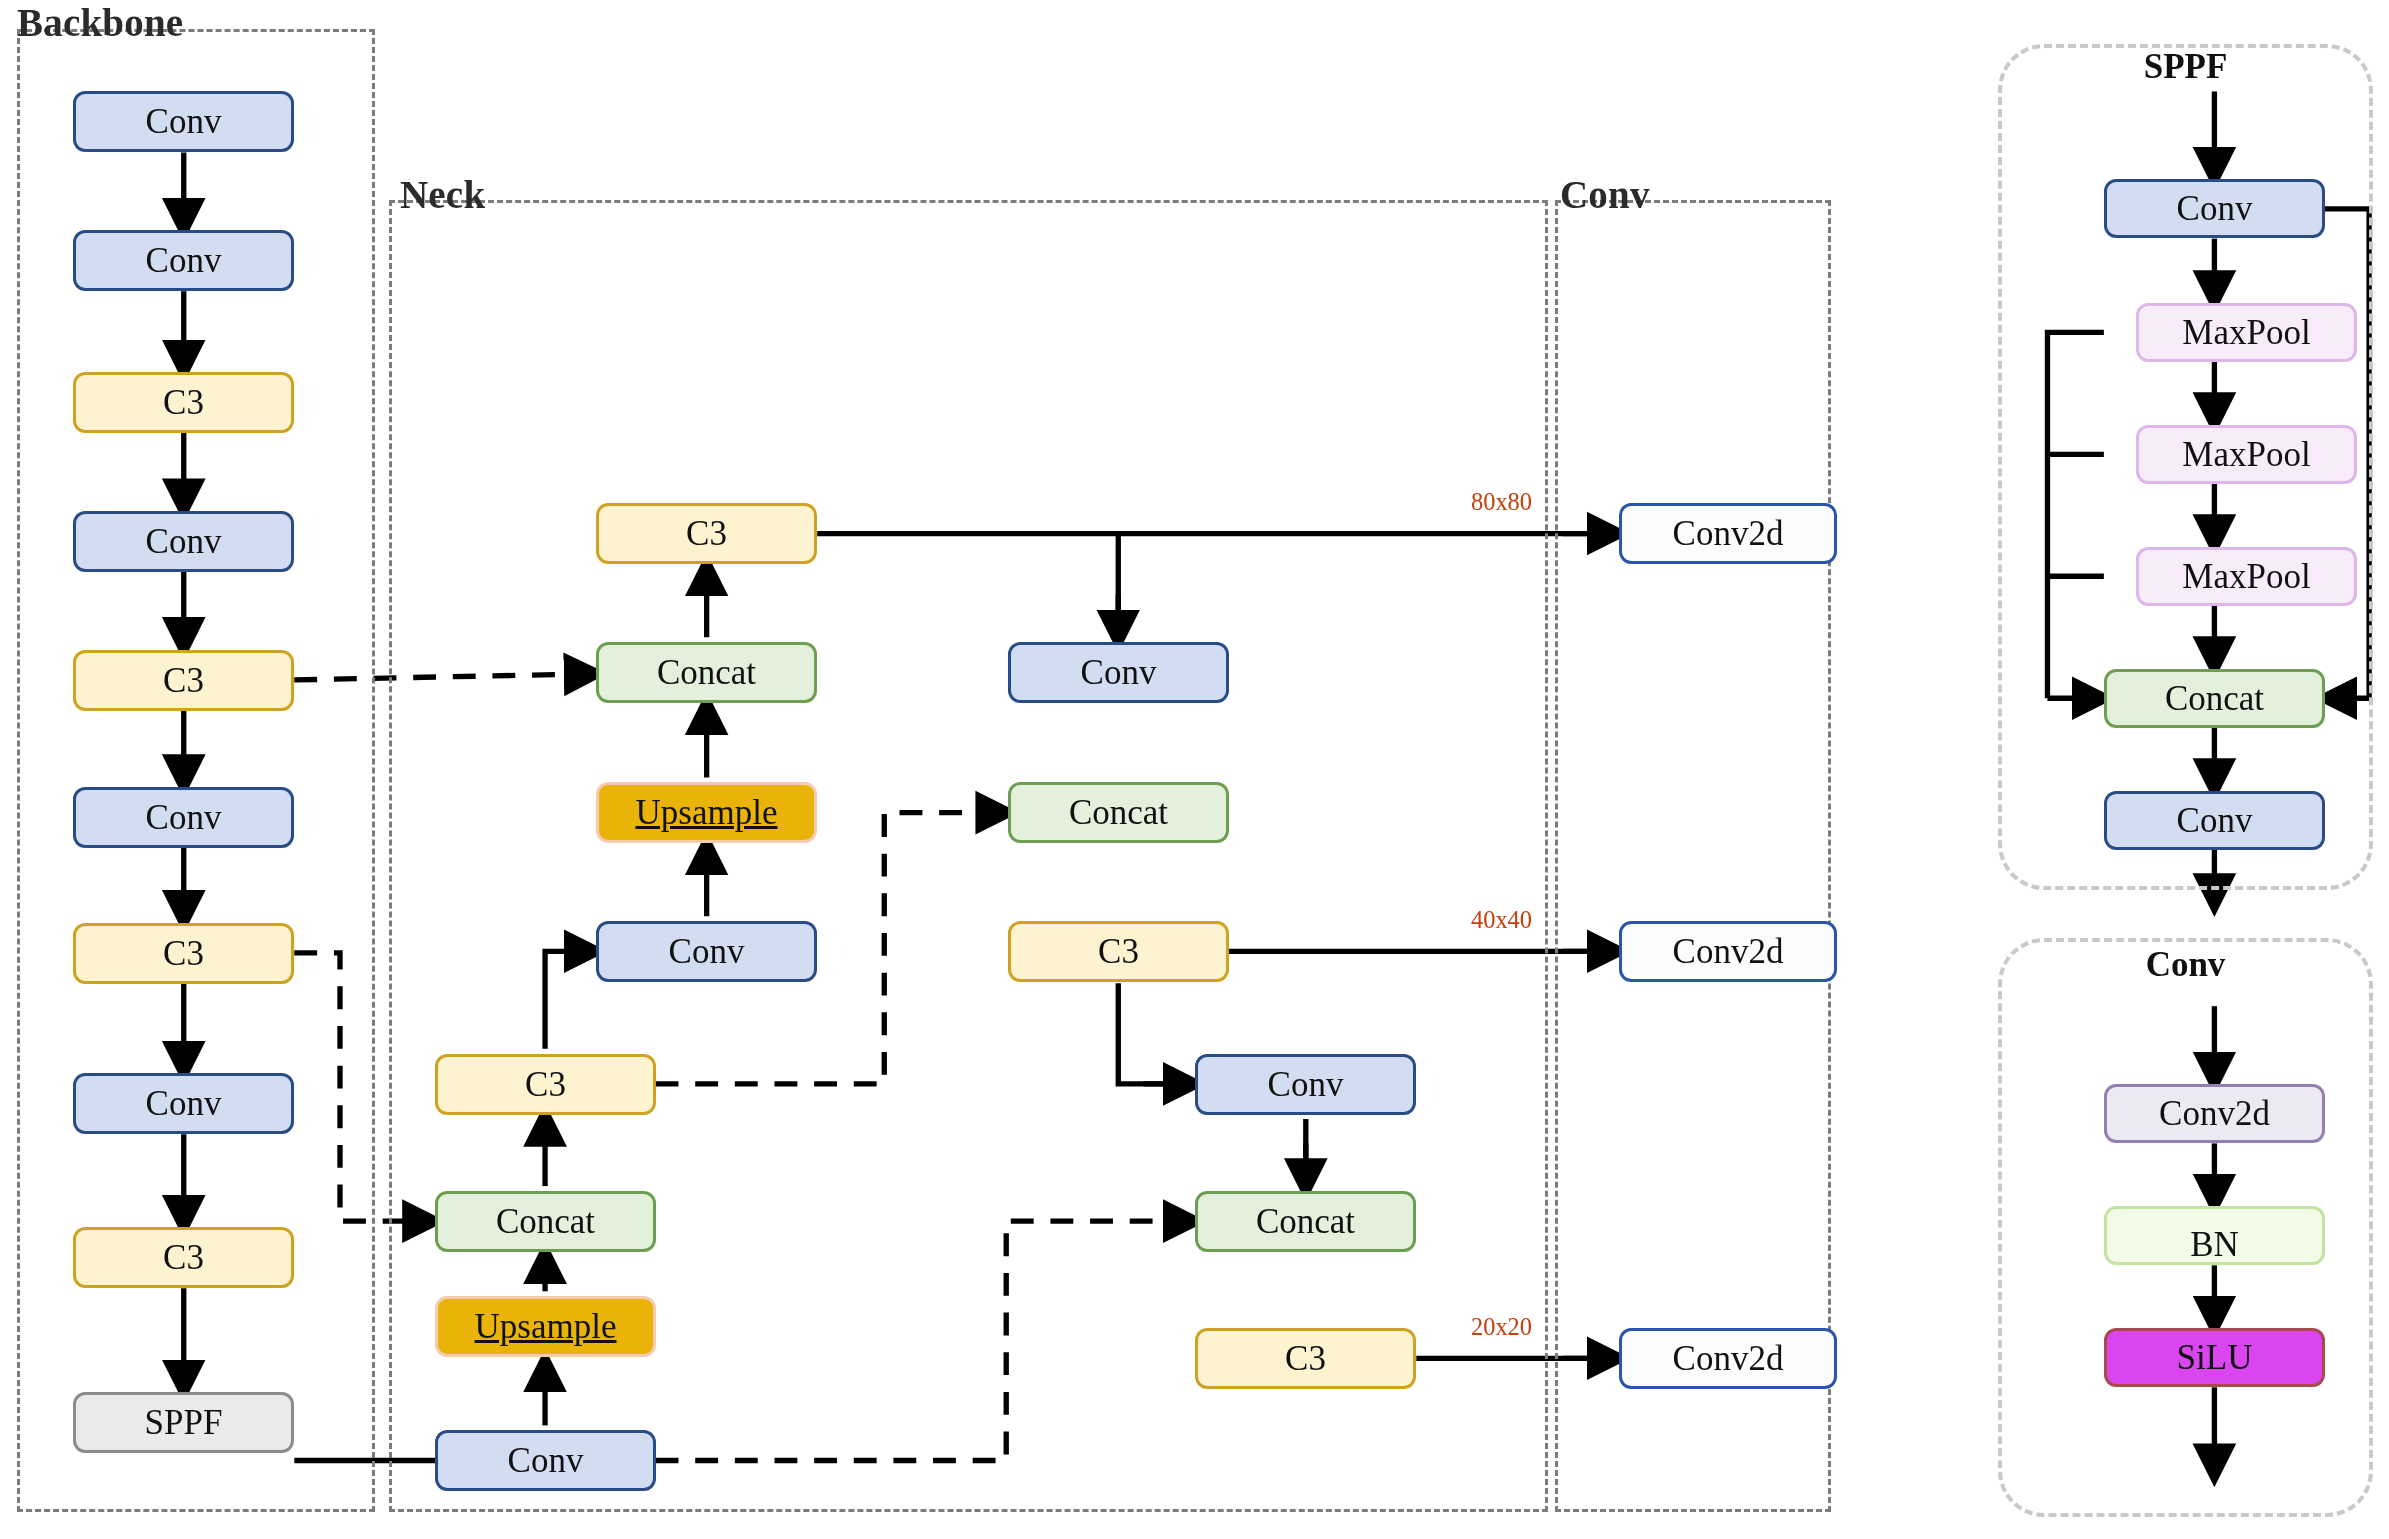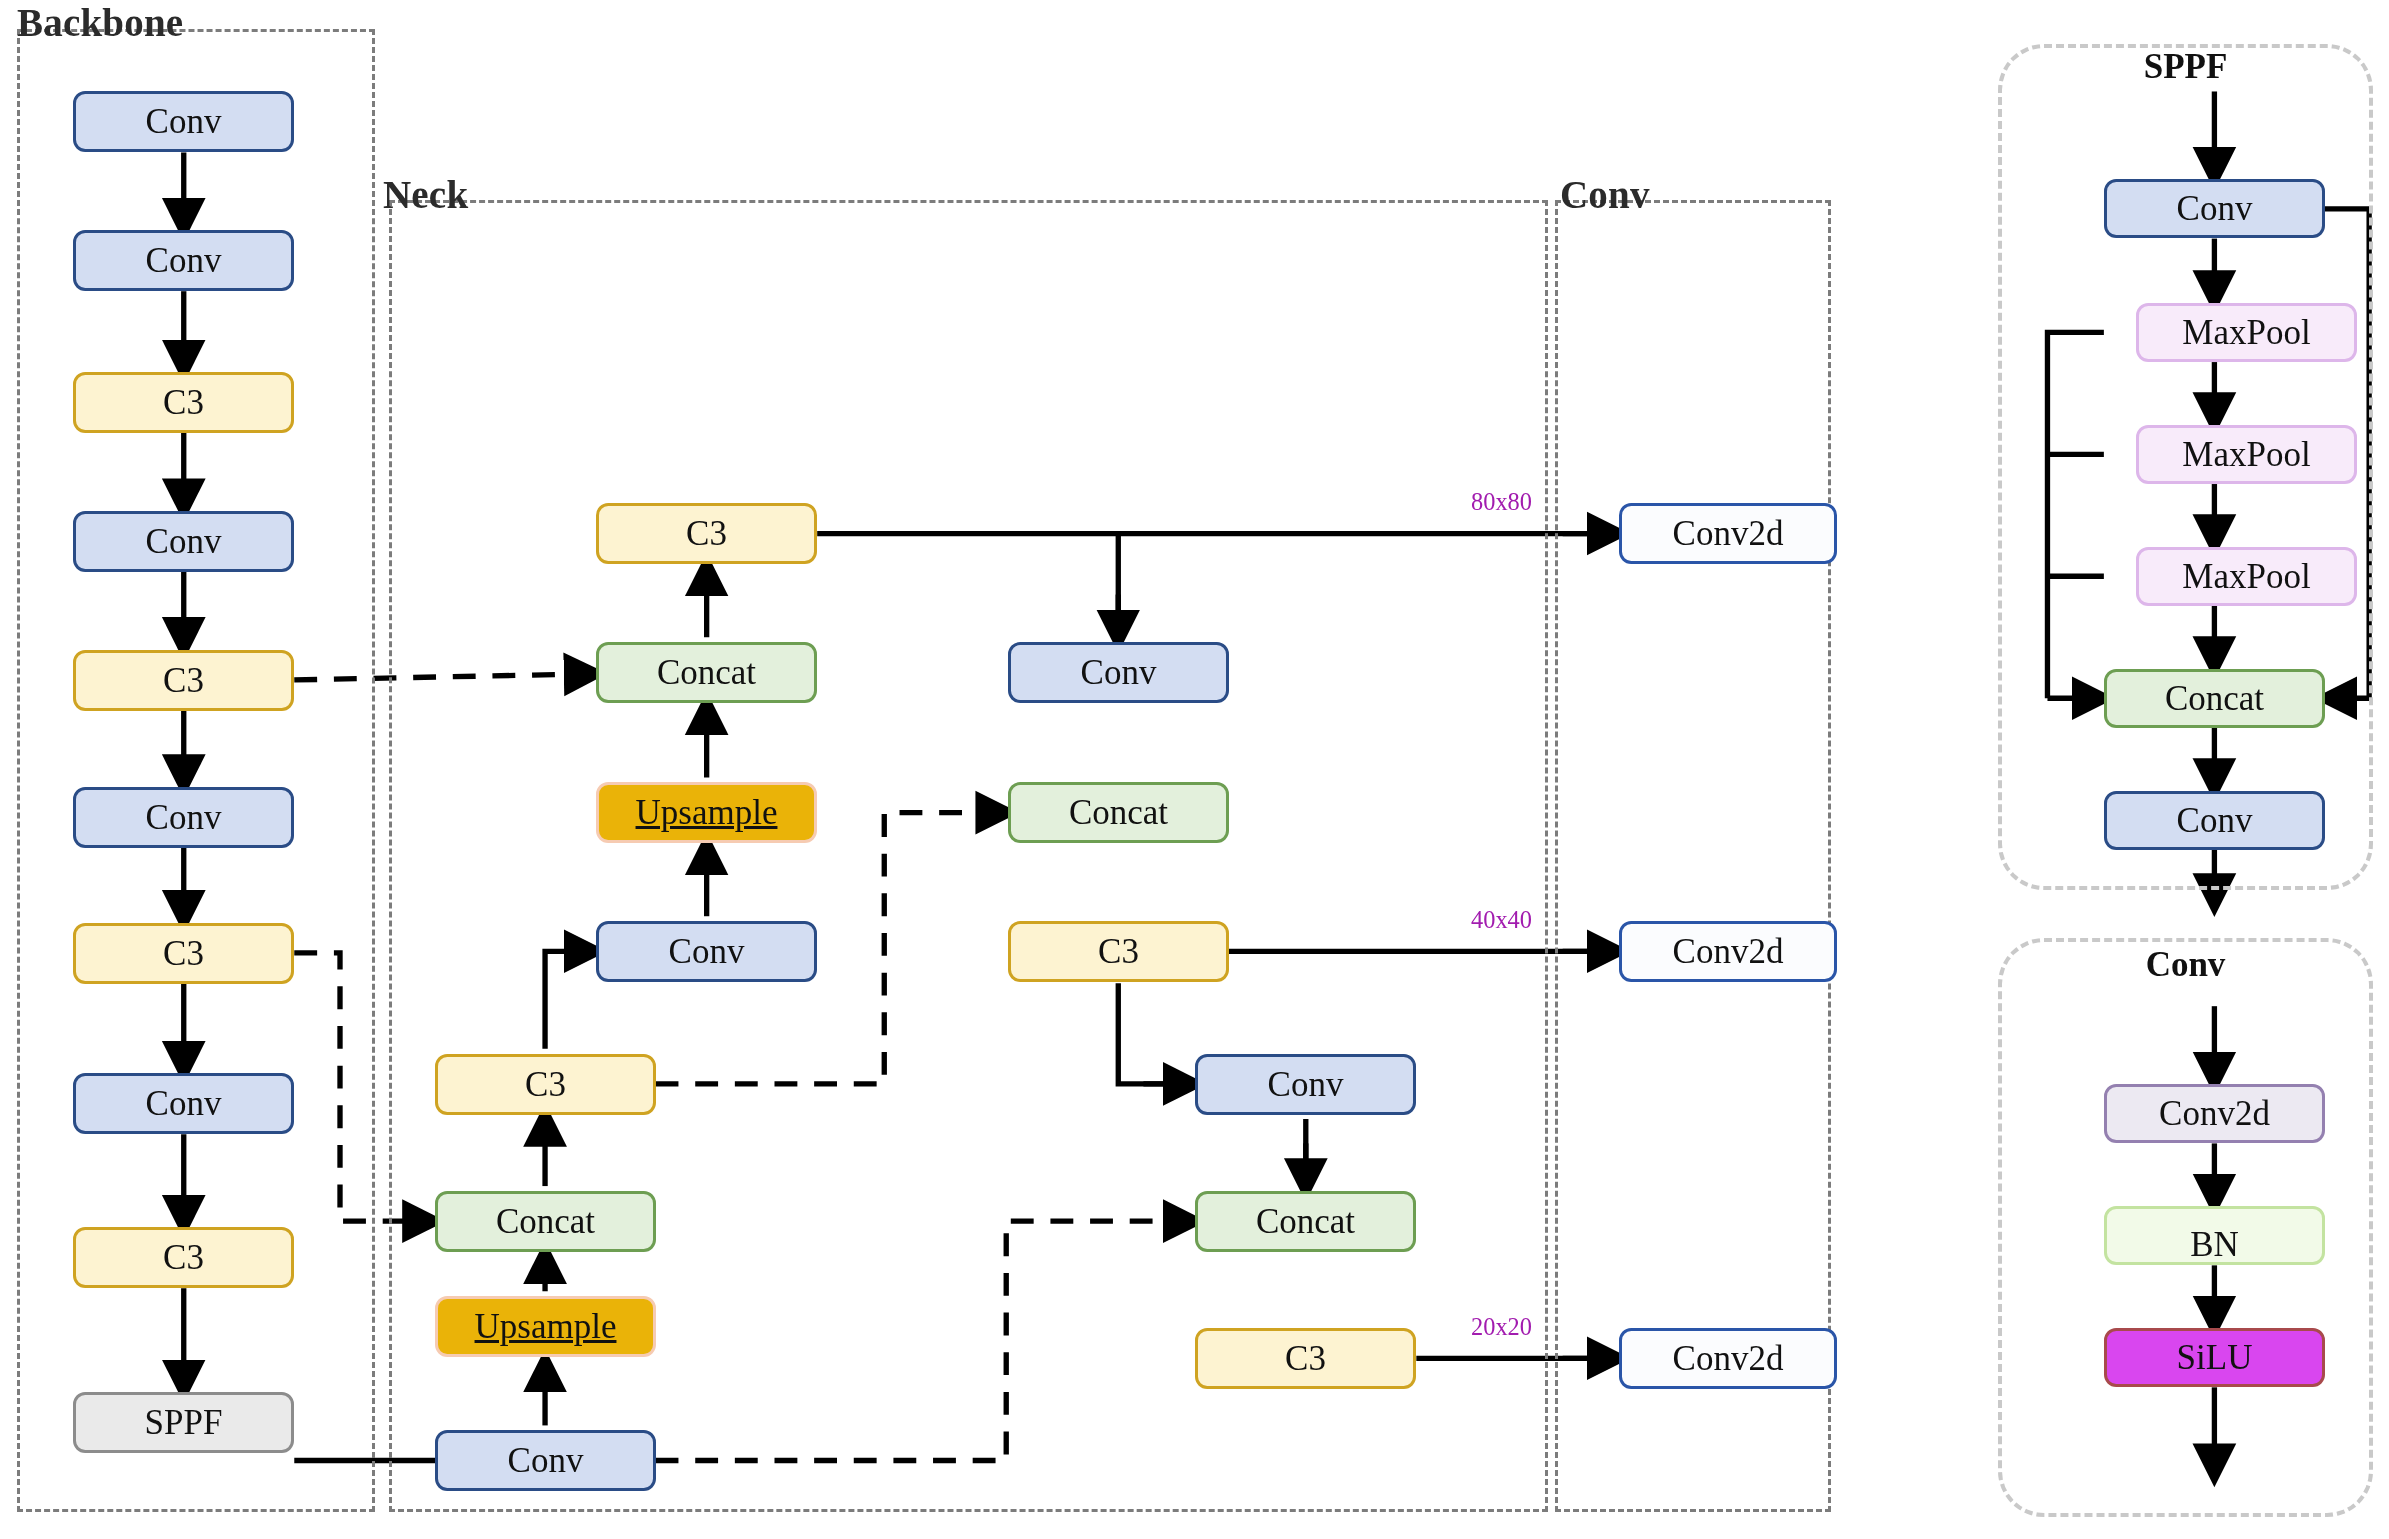--- a/index.html
+++ b/index.html
@@ -21,21 +21,21 @@
   .node.c3     {background:#fdf3d1;border:3.8px solid #cfa321;}
   .node.concat {background:#e3f0dc;border:3px solid #6d9e52;}
   .node.upsample{background:#eab308;border:3px solid #f6cbb2;text-decoration:underline;}
   .node.sppf   {background:#eaeaea;border:3.8px solid #8c8c8c;}
   .node.conv2d-head{background:#fbfcfe;border:3.8px solid #2a55a8;}
   .node.maxpool{background:#f8ebfa;border:3.8px solid #ddb6ea;margin-left:32px;}
   .node.conv2d-purple{background:#ece9f2;border:3.8px solid #9480b0;}
   .node.bn     {background:#f2fae8;border:3.8px solid #c3e3a0;}
   .node.silu   {background:#d946ef;border:3.8px solid #a84a4c;}
 
-  .edge-label{position:absolute;font-size:24.4px;color:#a21caf;white-space:nowrap;}
+  .edge-label{position:absolute;font-size:24.4px;color:#c2410c;white-space:nowrap;}
 </style>
 </head>
 <body>
 
 <div id="stage">
 
   <svg id="wires" viewBox="0 0 3134 2019">
     <defs>
       <marker id="ah" markerWidth="9" markerHeight="9" refX="5.2" refY="4.5" orient="auto" markerUnits="strokeWidth">
         <path d="M0,0.4 L8.2,4.5 L0,8.6 z" fill="#000"></path>
@@ -239,21 +239,21 @@
       </div>
       <div class="node bn" style="left: 2104px; top: 1206px; width: 221px; height: 59px; align-items: flex-end;">
         <span>BN</span>
       </div>
       <div class="node silu" style="left: 2104px; top: 1328px; width: 221px; height: 59px;">
         <span>SiLU</span>
       </div>
     </div>
 
   <div class="group-label" style="left:17px;top:0px;">Backbone</div>
-  <div class="group-label" style="left:383px;top:172px;">Neck</div>
+  <div class="group-label" style="left:400px;top:172px;">Neck</div>
   <div class="group-label" style="left:1560px;top:172px;">Conv</div>
 
   <div class="legend-title" style="left:1998px;top:47px;width:375px;">SPPF</div>
   <div class="legend-title" style="left:1998px;top:945px;width:375px;">Conv</div>
 
   <div class="edge-label" style="left:1471px;top:488px;">80x80</div>
   <div class="edge-label" style="left:1471px;top:906px;">40x40</div>
   <div class="edge-label" style="left:1471px;top:1313px;">20x20</div>
 
 </div>

